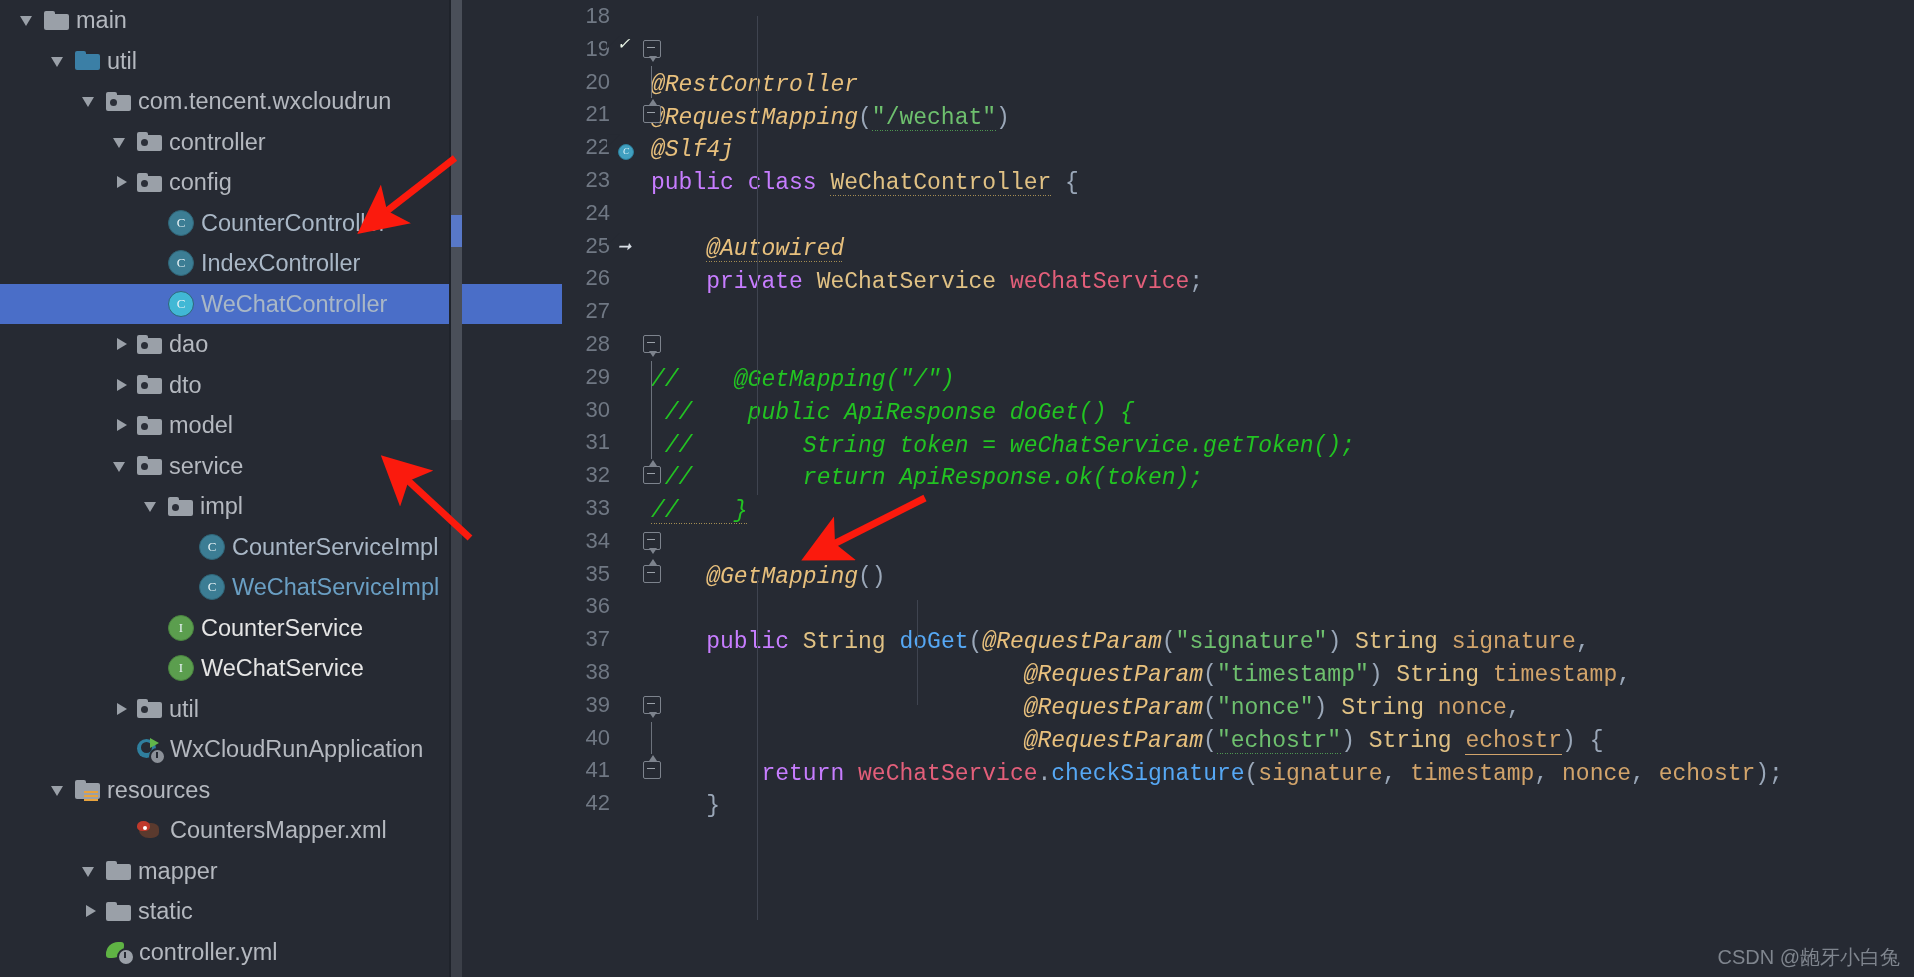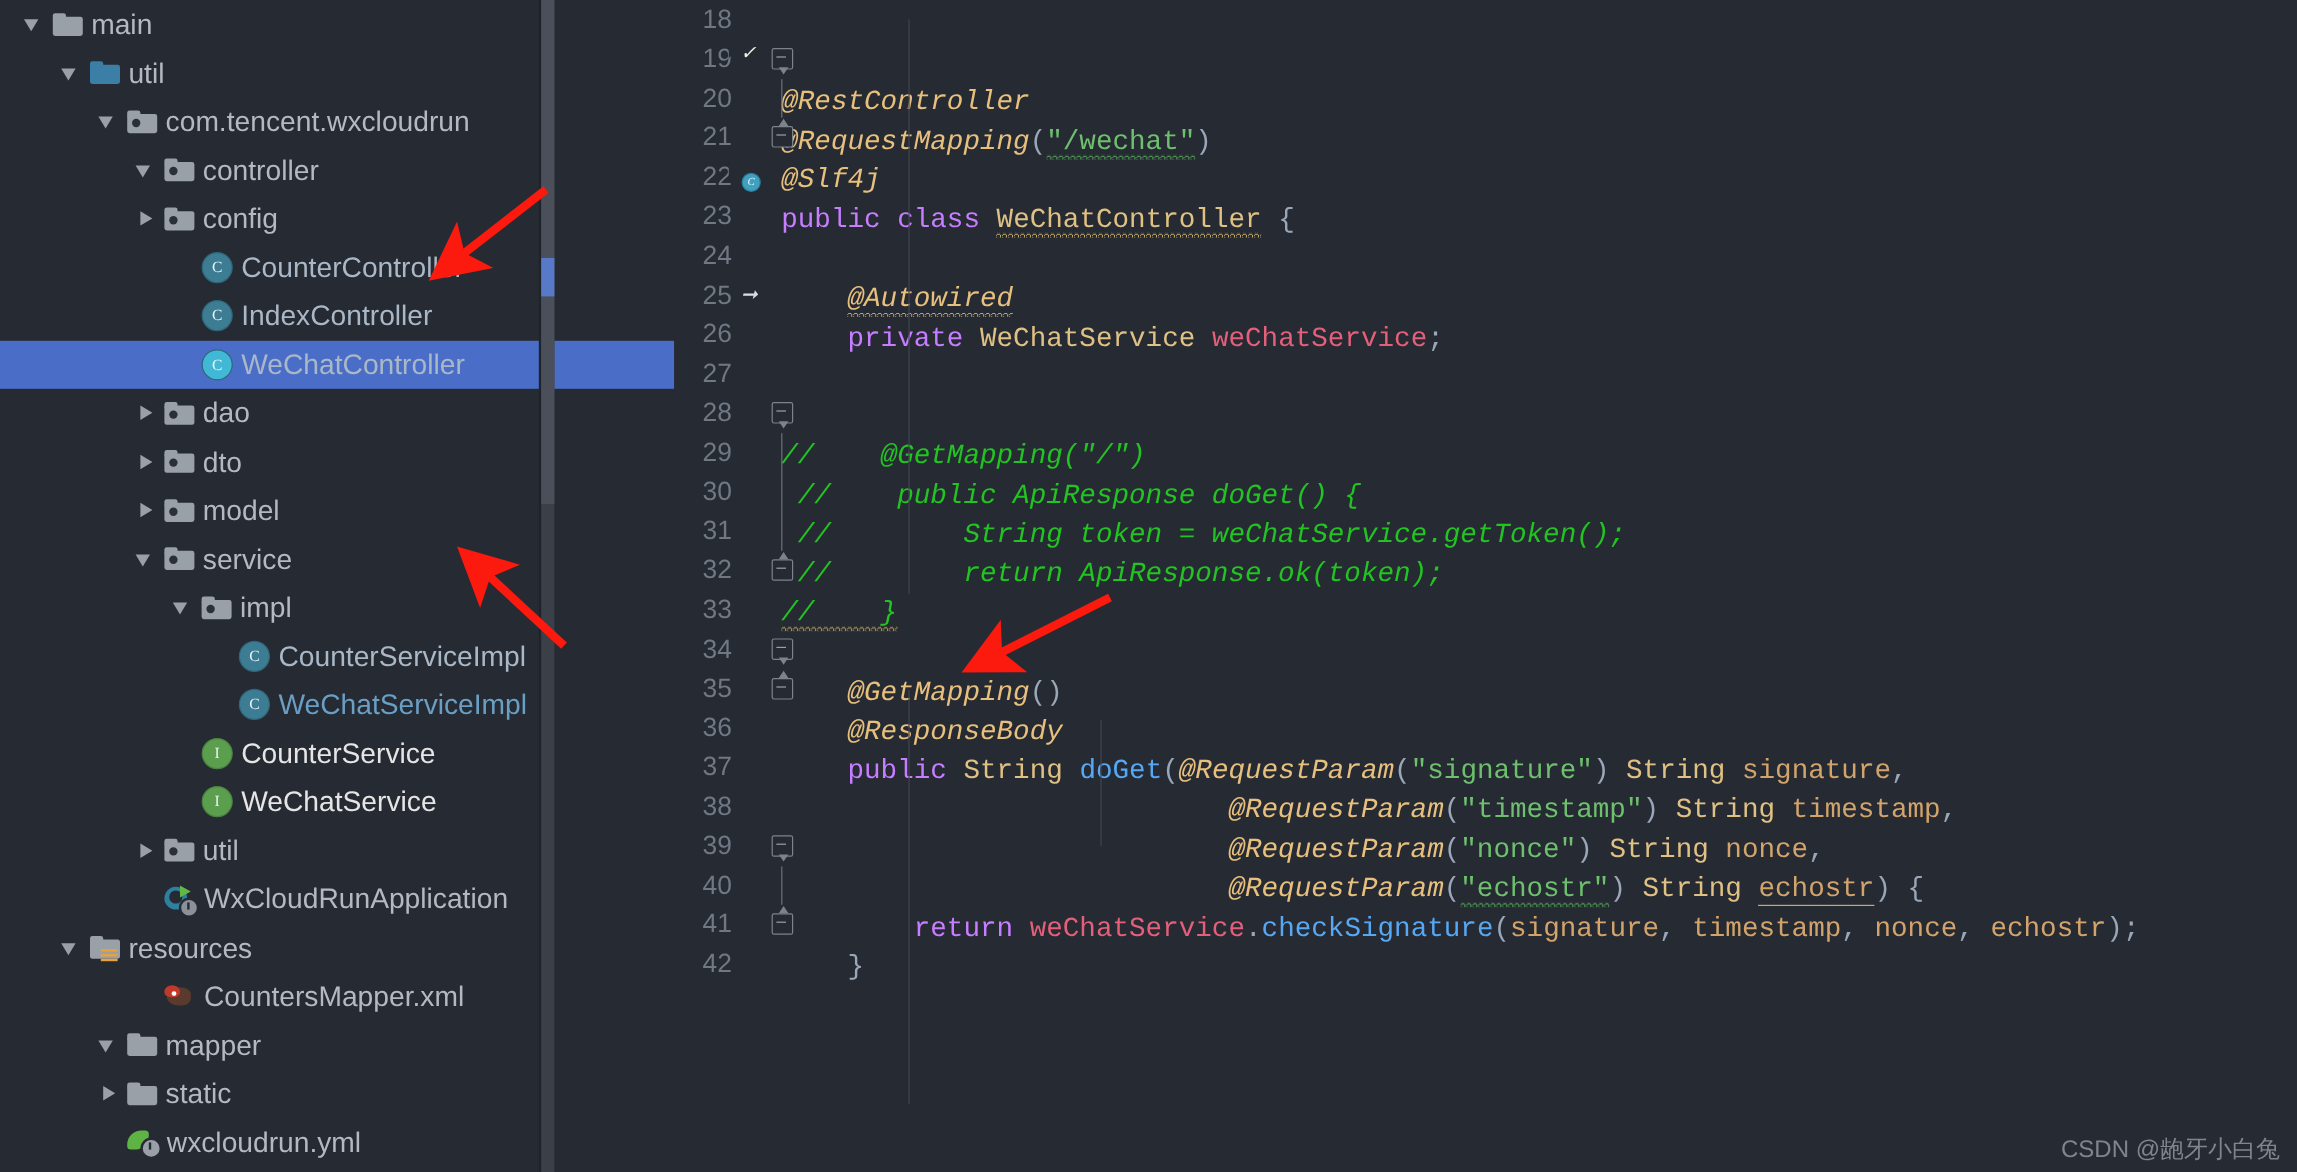--- a/index.html
+++ b/index.html
@@ -396,21 +396,21 @@
           </span>
           <span class="lbl">static</span>
         </div>
         <div class="row">
           <span class="indent" style="width:80px"></span>
           <span class="arrow none"></span>
           <span class="ic ic-yml">
             <i class="lf"></i>
             <i class="run"></i>
           </span>
-          <span class="lbl">wxcloudrun.yml</span>
+          <span class="lbl">controller.yml</span>
         </div>
         <div class="row">
           <span class="indent" style="width:80px"></span>
           <span class="arrow none"></span>
           <span class="lbl">db.sql</span>
         </div>
       </div>
     <div id="divider"></div>
     <div id="gutterbar">
       <div class="thumb"></div>
@@ -430,21 +430,21 @@
         <div class="ln"><span class="num">25</span><span class="gico"><span class="g-run"><i class="cut"></i><i class="arw">➞</i></span></span><span class="code"><span class="id">    </span><span class="k">private</span><span class="id"> </span><span class="typ">WeChatService</span><span class="id"> </span><span class="fld">weChatService</span><span class="pn">;</span></span></div>
         <div class="ln"><span class="num">26</span><span class="code"></span></div>
         <div class="ln"><span class="num">27</span><span class="code"></span></div>
         <div class="ln"><span class="num">28</span><span class="fold"><span class="box topcap"></span></span><span class="code"><span class="cmt">//    @GetMapping("/")</span></span></div>
         <div class="ln"><span class="num">29</span><span class="fold"><span class="vline"></span></span><span class="code"><span class="cmt"> //    public ApiResponse doGet() {</span></span></div>
         <div class="ln"><span class="num">30</span><span class="fold"><span class="vline"></span></span><span class="code"><span class="cmt"> //        String token = weChatService.getToken();</span></span></div>
         <div class="ln"><span class="num">31</span><span class="fold"><span class="vline"></span></span><span class="code"><span class="cmt"> //        return ApiResponse.ok(token);</span></span></div>
         <div class="ln"><span class="num">32</span><span class="fold"><span class="box botcap"></span></span><span class="code"><span class="cmt wv">//    }</span></span></div>
         <div class="ln"><span class="num">33</span><span class="code"></span></div>
         <div class="ln"><span class="num">34</span><span class="fold"><span class="box topcap"></span></span><span class="code"><span class="id">    </span><span class="ann">@GetMapping</span><span class="pn">()</span></span></div>
-        <div class="ln"><span class="num">35</span><span class="fold"><span class="box botcap"></span></span><span class="code"><span class="id">    </span><span class="ann">@ResponseBody</span></span></div>
+        <div class="ln"><span class="num">35</span><span class="fold"><span class="box botcap"></span></span></div>
         <div class="ln"><span class="num">36</span><span class="code"><span class="id">    </span><span class="k">public</span><span class="id"> </span><span class="typ">String</span><span class="id"> </span><span class="mth">doGet</span><span class="pn">(</span><span class="ann">@RequestParam</span><span class="pn">(</span><span class="str">"signature"</span><span class="pn">) </span><span class="typ">String</span><span class="id"> </span><span class="prm">signature</span><span class="pn">,</span></span></div>
         <div class="ln"><span class="num">37</span><span class="code"><span class="id">                           </span><span class="ann">@RequestParam</span><span class="pn">(</span><span class="str">"timestamp"</span><span class="pn">) </span><span class="typ">String</span><span class="id"> </span><span class="prm">timestamp</span><span class="pn">,</span></span></div>
         <div class="ln"><span class="num">38</span><span class="code"><span class="id">                           </span><span class="ann">@RequestParam</span><span class="pn">(</span><span class="str">"nonce"</span><span class="pn">) </span><span class="typ">String</span><span class="id"> </span><span class="prm">nonce</span><span class="pn">,</span></span></div>
         <div class="ln"><span class="num">39</span><span class="fold"><span class="box topcap"></span></span><span class="code"><span class="id">                           </span><span class="ann">@RequestParam</span><span class="pn">(</span><span class="str wv wvg">"echostr"</span><span class="pn">) </span><span class="typ">String</span><span class="id"> </span><span class="prm uline">echostr</span><span class="pn">) {</span></span></div>
         <div class="ln"><span class="num">40</span><span class="fold"><span class="vline"></span></span><span class="code"><span class="id">        </span><span class="k">return</span><span class="id"> </span><span class="fld">weChatService</span><span class="pn">.</span><span class="mth">checkSignature</span><span class="pn">(</span><span class="prm">signature</span><span class="pn">, </span><span class="prm">timestamp</span><span class="pn">, </span><span class="prm">nonce</span><span class="pn">, </span><span class="prm">echostr</span><span class="pn">);</span></span></div>
         <div class="ln"><span class="num">41</span><span class="fold"><span class="box botcap"></span></span><span class="code"><span class="pn">    }</span></span></div>
         <div class="ln"><span class="num">42</span><span class="code"></span></div>
       </div>
     <div id="wm">CSDN @龅牙小白兔</div>
   <div class="guide" style="left: 195px; top: 16px; height: 479px;"></div>

